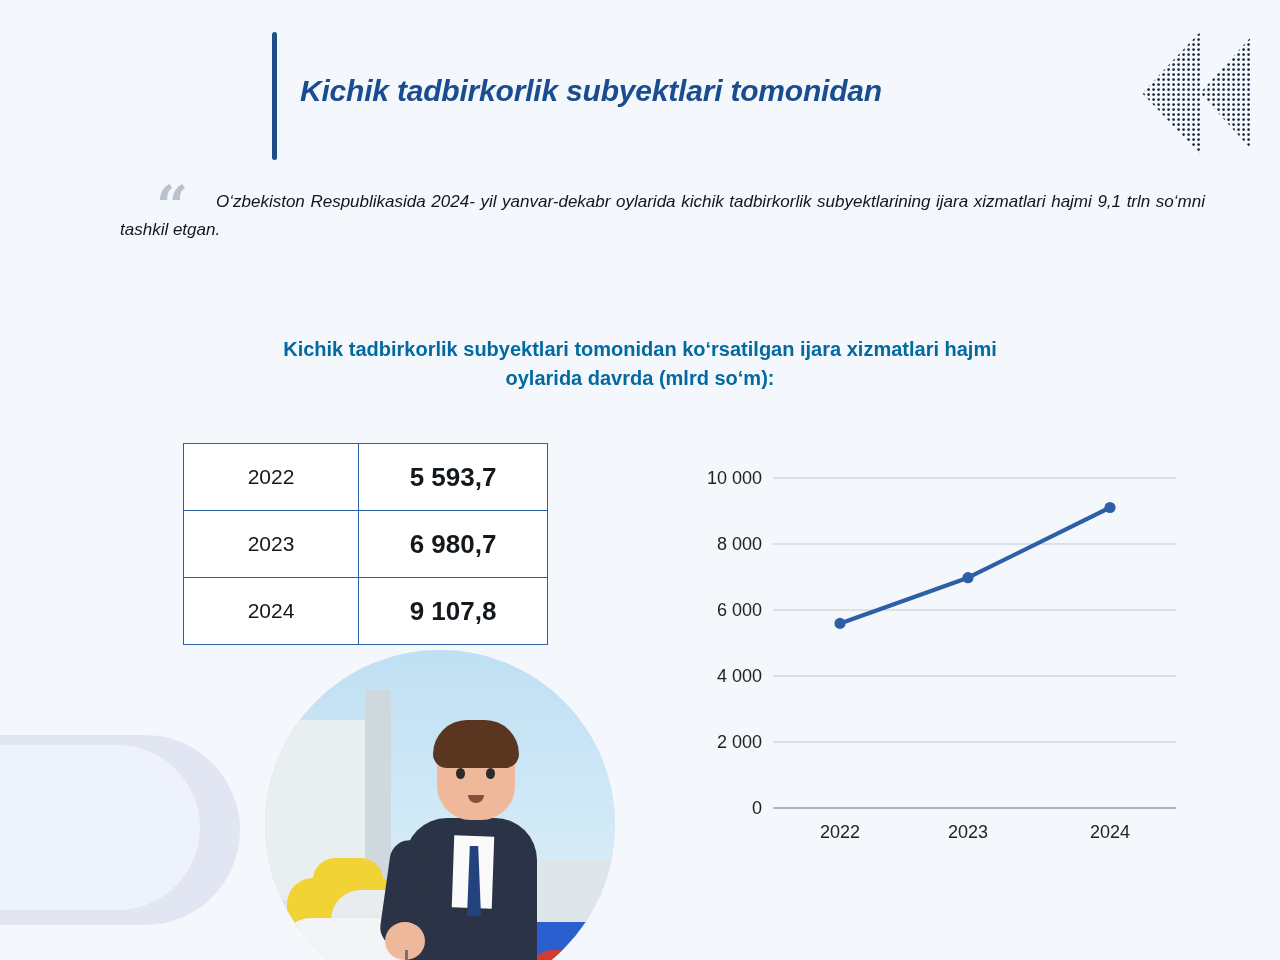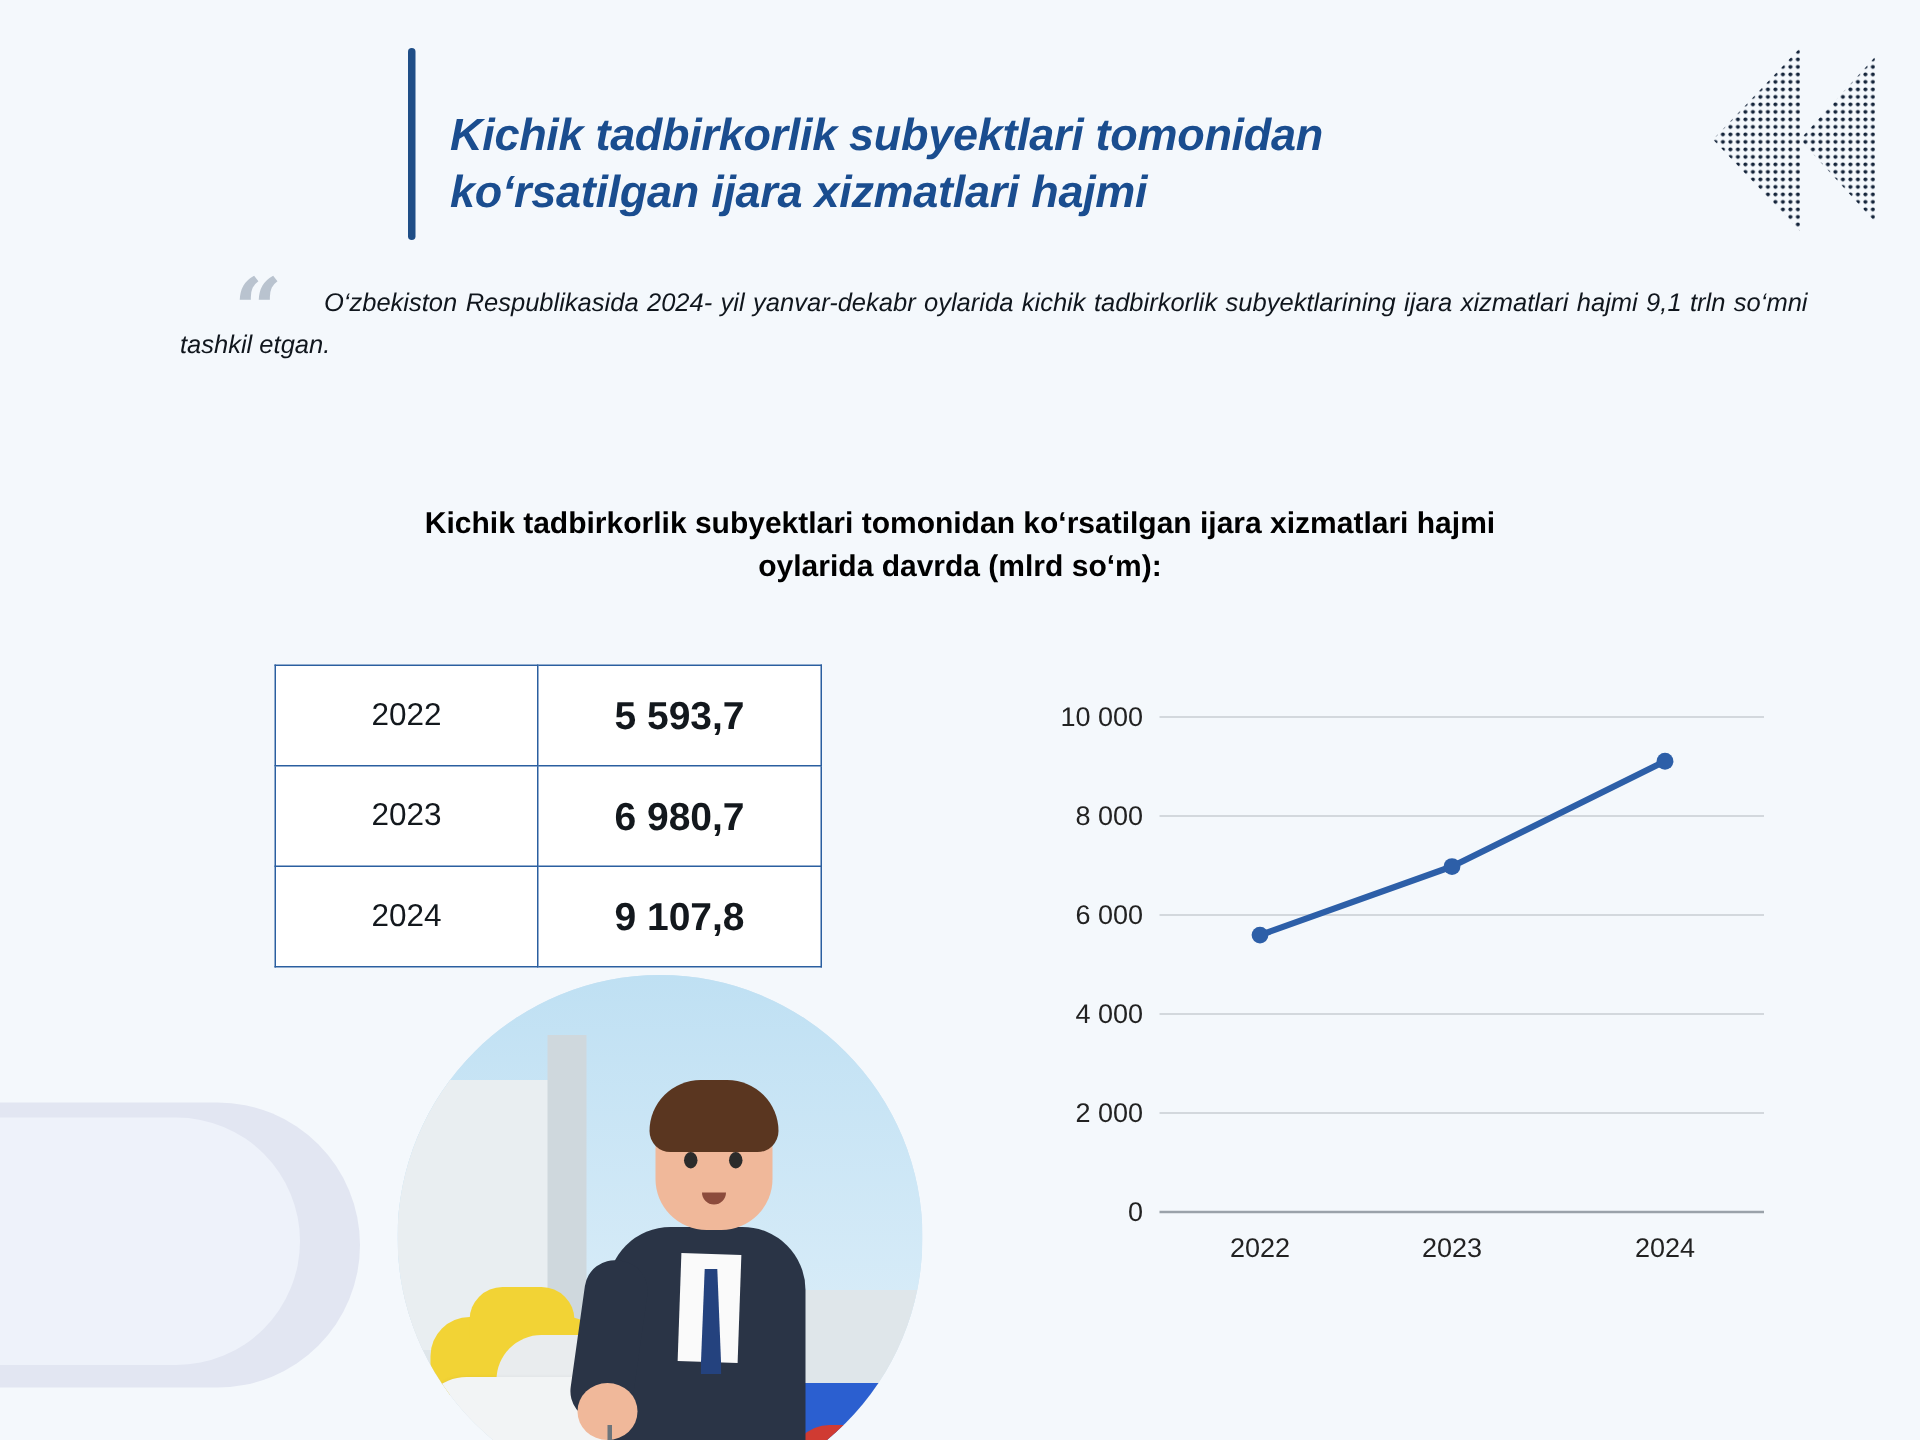--- a/index.html
+++ b/index.html
@@ -117,21 +117,21 @@
 
   
   .caption {
     position: absolute;
     left: 140px;
     top: 335px;
     width: 1000px;
     text-align: center;
     font-size: 20px;
     font-weight: bold;
-    color: #000000;
+    color: #0369a1;
     line-height: 1.45;
   }
 
   
   .data-table {
     position: absolute;
     left: 183px;
     top: 443px;
     border-collapse: collapse;
     background: #fff;
@@ -205,21 +205,20 @@
 
 <div class="page-inner">
 
   <div class="header">
 
 
     <div class="logo-divider"></div>
 
     <div class="title">
       <div>Kichik tadbirkorlik subyektlari tomonidan</div>
-      <div>ko‘rsatilgan ijara xizmatlari hajmi</div>
     </div>
 
     <div class="corner-arrows">
       <svg width="110" height="130" viewBox="0 0 110 130">
         <defs>
           <pattern id="dots" width="5" height="5" patternUnits="userSpaceOnUse">
             <circle cx="1.6" cy="1.6" r="1.35" fill="#14243a"></circle>
           </pattern>
         </defs>
         <polygon points="58,4 58,126 0,65" fill="url(#dots)"></polygon>

